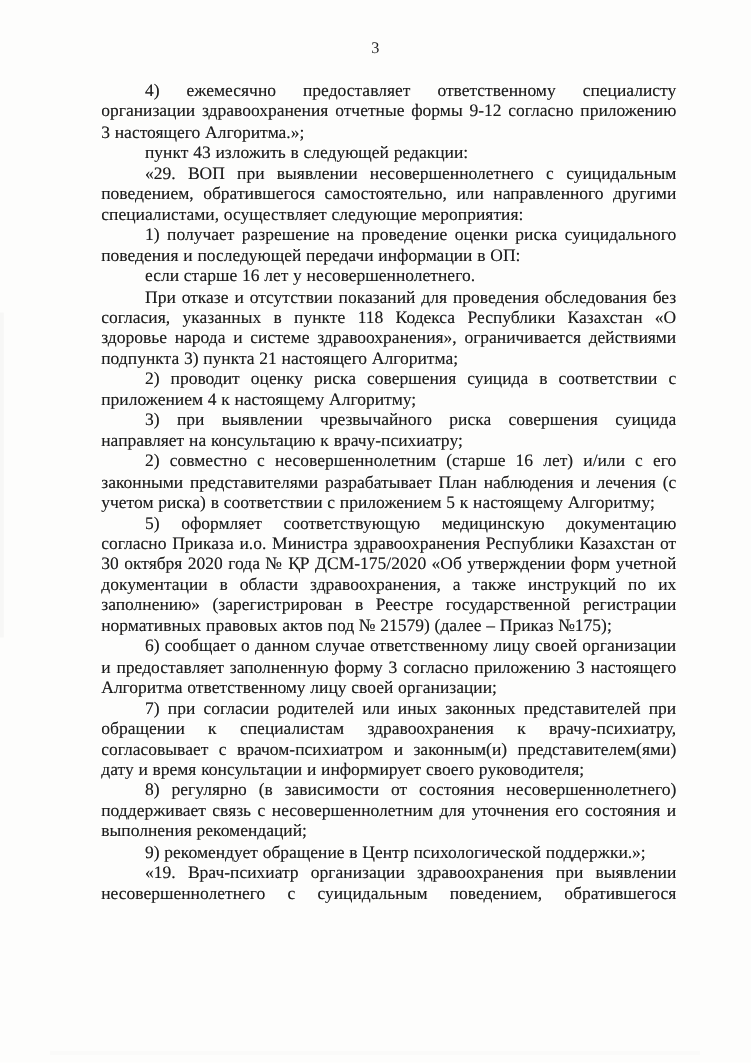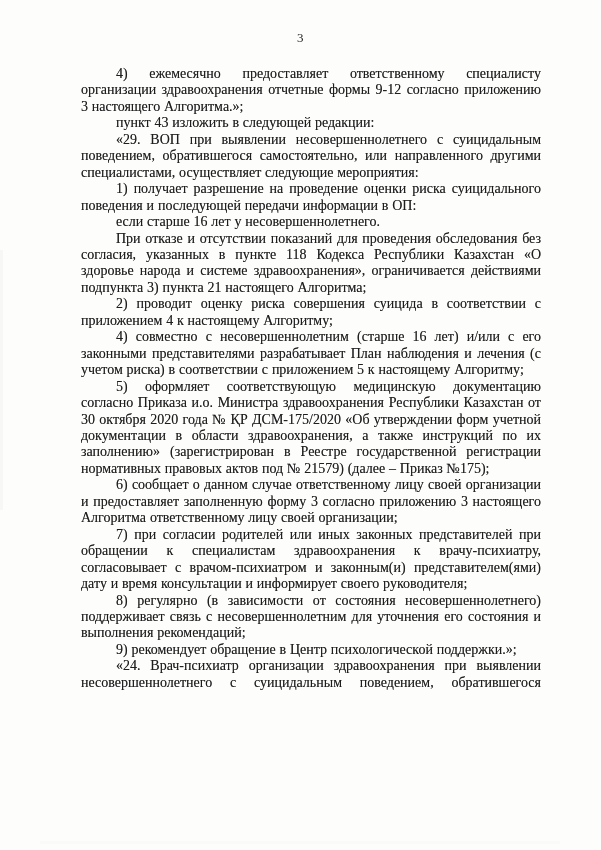--- a/index.html
+++ b/index.html
@@ -77,24 +77,25 @@
   <div class="page-number">3</div>
 
   <div class="content">
       <p>4) ежемесячно предоставляет ответственному специалисту организации здравоохранения отчетные формы 9-12 согласно приложению 3 настоящего Алгоритма.»;</p>
       <p>пункт 43 изложить в следующей редакции:</p>
       <p>«29. ВОП при выявлении несовершеннолетнего с суицидальным поведением, обратившегося самостоятельно, или направленного другими специалистами, осуществляет следующие мероприятия:</p>
       <p>1) получает разрешение на проведение оценки риска суицидального поведения и последующей передачи информации в ОП:</p>
       <p>если старше 16 лет у несовершеннолетнего.</p>
       <p>При отказе и отсутствии показаний для проведения обследования без согласия, указанных в пункте 118 Кодекса Республики Казахстан «О здоровье народа и системе здравоохранения», ограничивается действиями подпункта 3) пункта 21 настоящего Алгоритма;</p>
       <p>2) проводит оценку риска совершения суицида в соответствии с приложением 4 к настоящему Алгоритму;</p>
-      <p>4) совместно с несовершеннолетним (старше 16 лет) и/или с его законными представителями разрабатывает План наблюдения и лечения (с учетом риска) в соответствии с приложением 5 к настоящему Алгоритму;</p>
+      <p>3) при выявлении чрезвычайного риска совершения суицида направляет на консультацию к врачу-психиатру;</p>
+      <p>2) совместно с несовершеннолетним (старше 16 лет) и/или с его законными представителями разрабатывает План наблюдения и лечения (с учетом риска) в соответствии с приложением 5 к настоящему Алгоритму;</p>
       <p>5) оформляет соответствующую медицинскую документацию согласно Приказа и.о. Министра здравоохранения Республики Казахстан от 30 октября 2020 года № ҚР ДСМ-175/2020 «Об утверждении форм учетной документации в области здравоохранения, а также инструкций по их заполнению» (зарегистрирован в Реестре государственной регистрации нормативных правовых актов под № 21579) (далее – Приказ №175);</p>
       <p>6) сообщает о данном случае ответственному лицу своей организации и предоставляет заполненную форму 3 согласно приложению 3 настоящего Алгоритма ответственному лицу своей организации;</p>
       <p>7) при согласии родителей или иных законных представителей при обращении к специалистам здравоохранения к врачу-психиатру, согласовывает с врачом-психиатром и законным(и) представителем(ями) дату и время консультации и информирует своего руководителя;</p>
       <p>8) регулярно (в зависимости от состояния несовершеннолетнего) поддерживает связь с несовершеннолетним для уточнения его состояния и выполнения рекомендаций;</p>
       <p>9) рекомендует обращение в Центр психологической поддержки.»;</p>
-      <p class="continues">«24. Врач-психиатр организации здравоохранения при выявлении несовершеннолетнего с суицидальным поведением, обратившегося</p>
+      <p class="continues">«19. Врач-психиатр организации здравоохранения при выявлении несовершеннолетнего с суицидальным поведением, обратившегося</p>
     </div>
 
   <div class="scan-artifact artifact-left"></div>
   <div class="scan-artifact artifact-bottom"></div>
 </div>
 
 </body></html>

